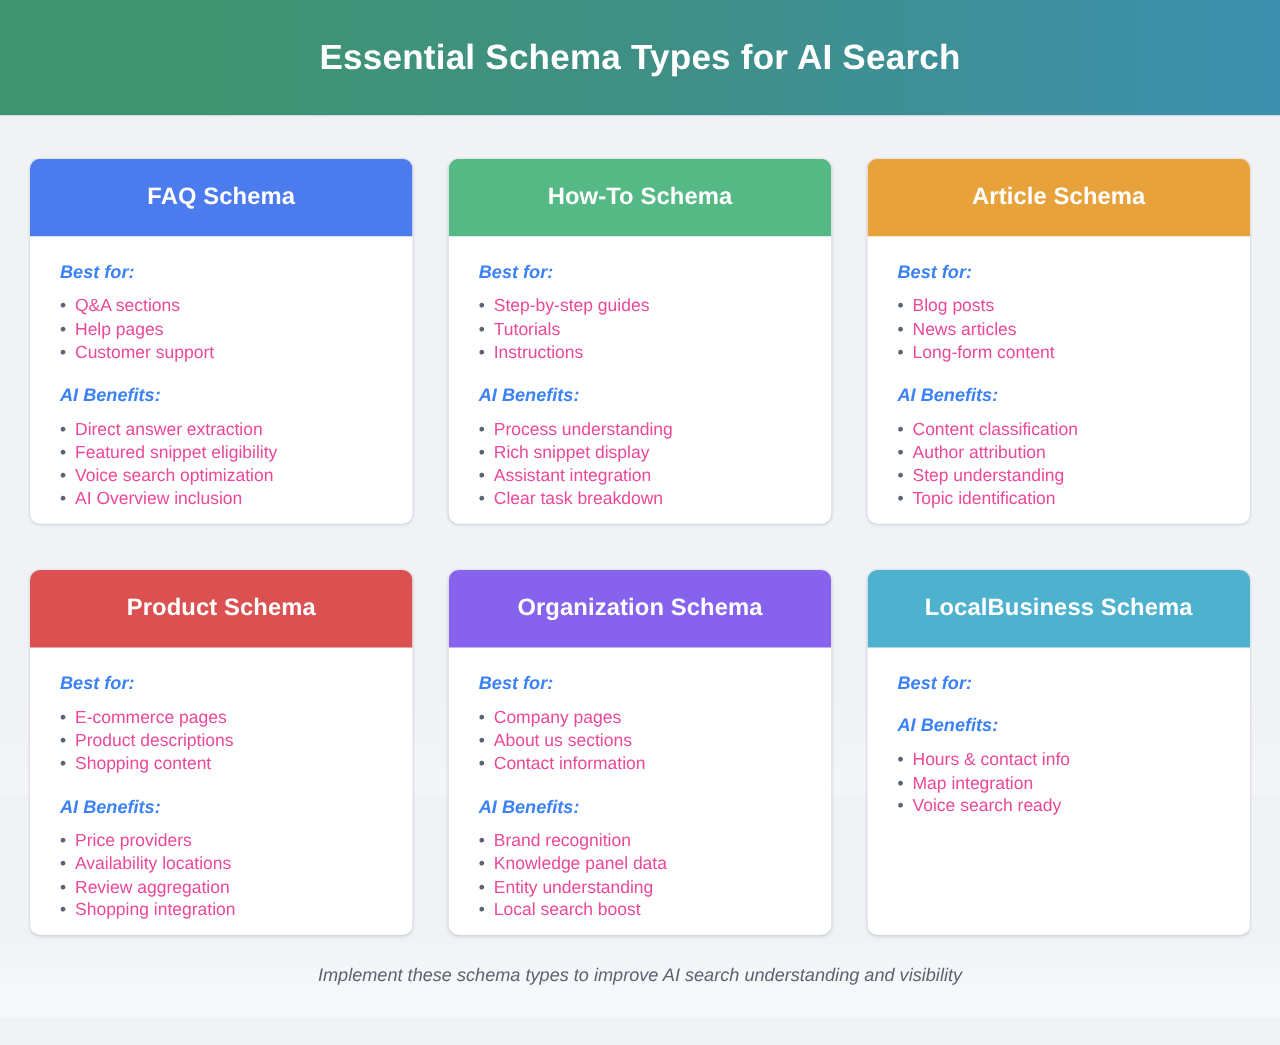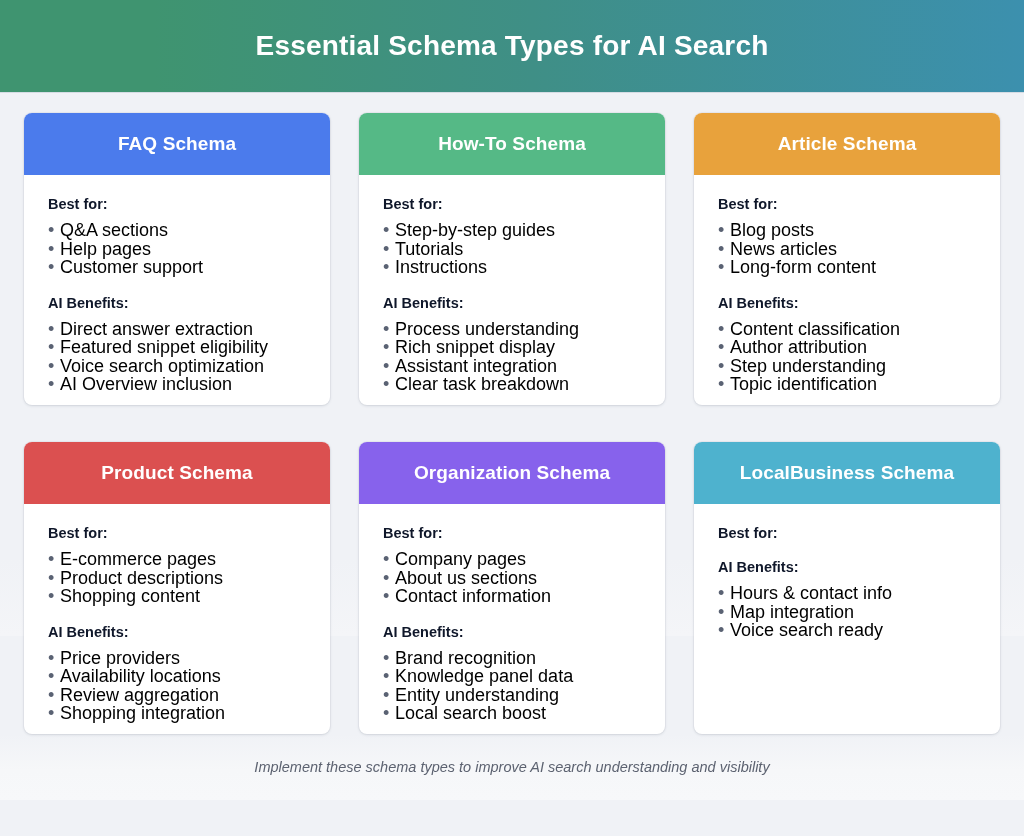--- a/index.html
+++ b/index.html
@@ -46,21 +46,21 @@
   
   .grid {
     flex: 1 1 auto;
     display: grid;
     grid-template-columns: repeat(3, 306px);
     grid-template-rows: 292px 292px;
     column-gap: 29px;
     row-gap: 37px;
     justify-content: center;
     align-content: start;
-    padding: 20px 0 0 0;
+    padding: 34px 0 0 0;
   }
 
   .card {
     background: #ffffff;
     border-radius: 8px;
     overflow: hidden;
     box-shadow: 0 1px 3px rgba(40, 55, 80, 0.13), 0 0 0 1px rgba(40, 55, 80, 0.04);
     display: flex;
     flex-direction: column;
   }
@@ -83,35 +83,36 @@
   }
 
   .card-body {
     flex: 1 1 auto;
     padding: 21px 24px 18px 24px;
   }
 
   .section-label {
     font-size: 14.5px;
     font-weight: bold;
-    color: #0f172a;
+    color: #3b82f6;
     margin-bottom: 9px;
+    font-style: italic;
   }
 
   .section-label.second {
     margin-top: 18px;
   }
 
   .bullet-list {
     list-style: none;
   }
 
   .bullet-list li {
-    font-size: 18px;
-    color: #000000;
+    font-size: 14px;
+    color: #ec4899;
     line-height: 18.5px;
     padding-left: 12px;
     position: relative;
   }
 
   .bullet-list li::before {
     content: "\2022";
     position: absolute;
     left: 0;
     top: 0;

